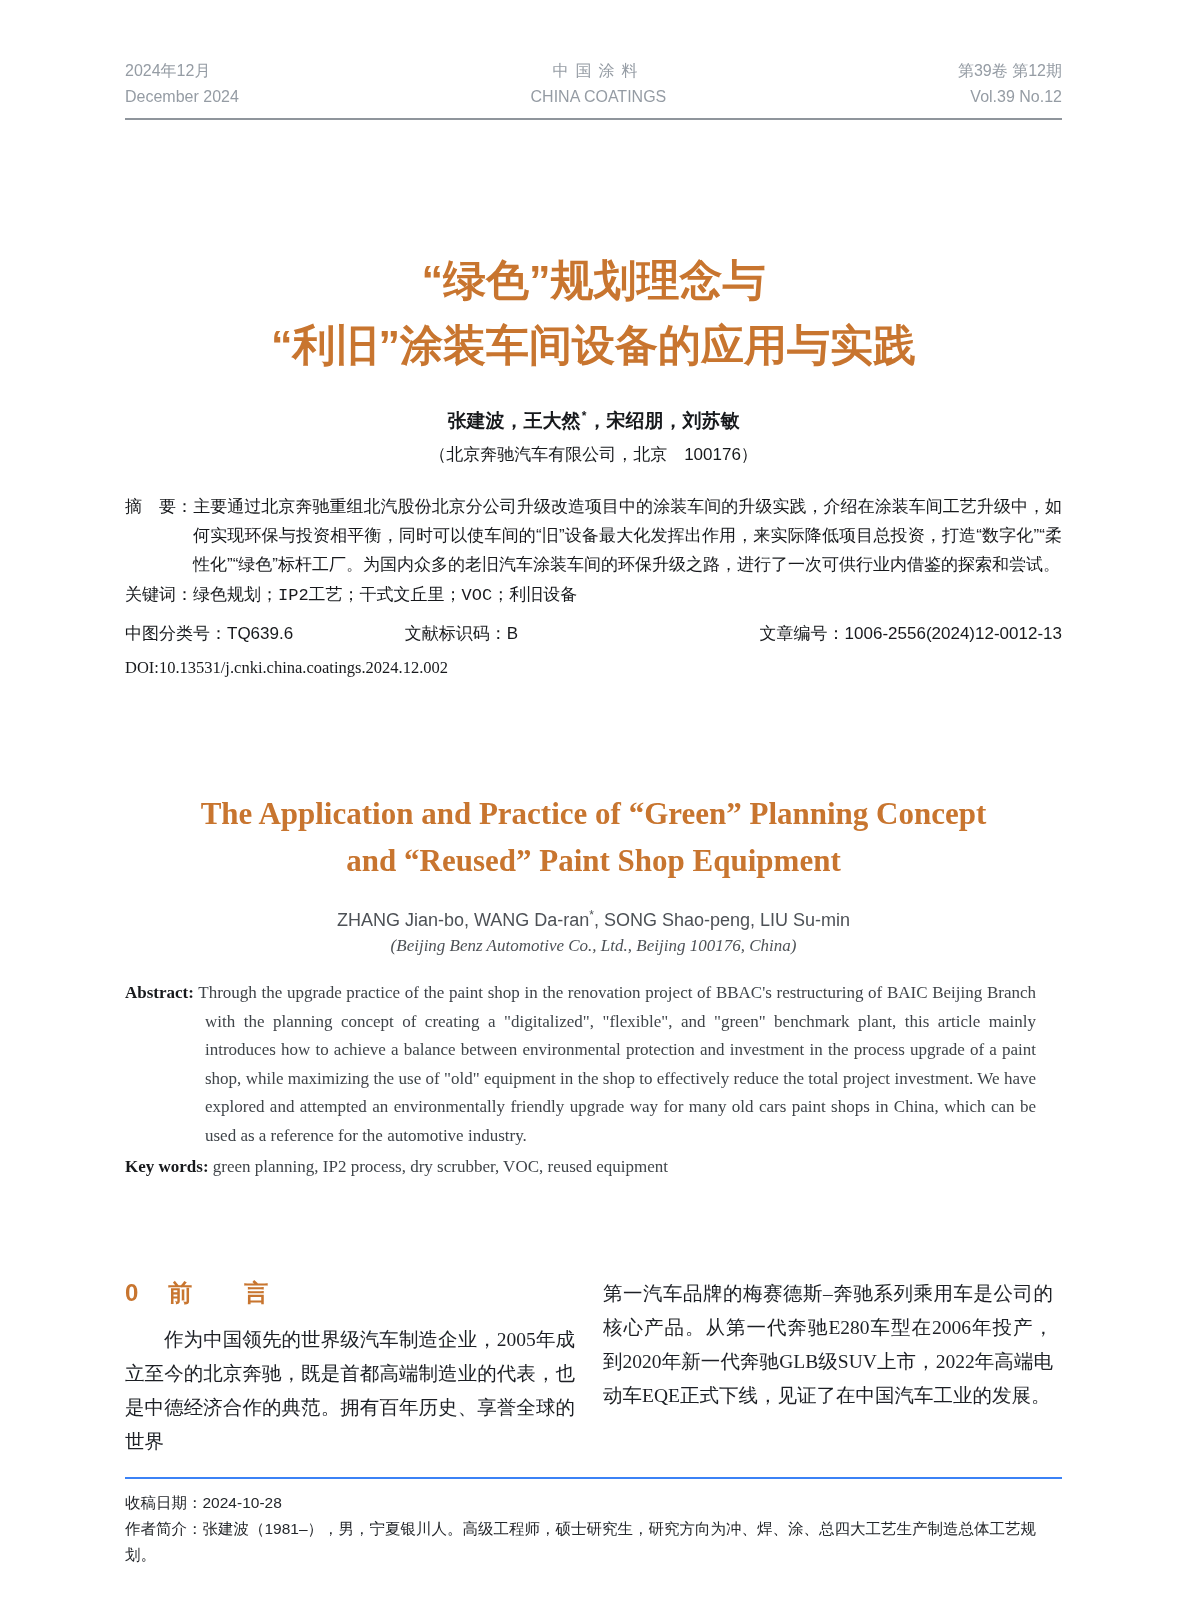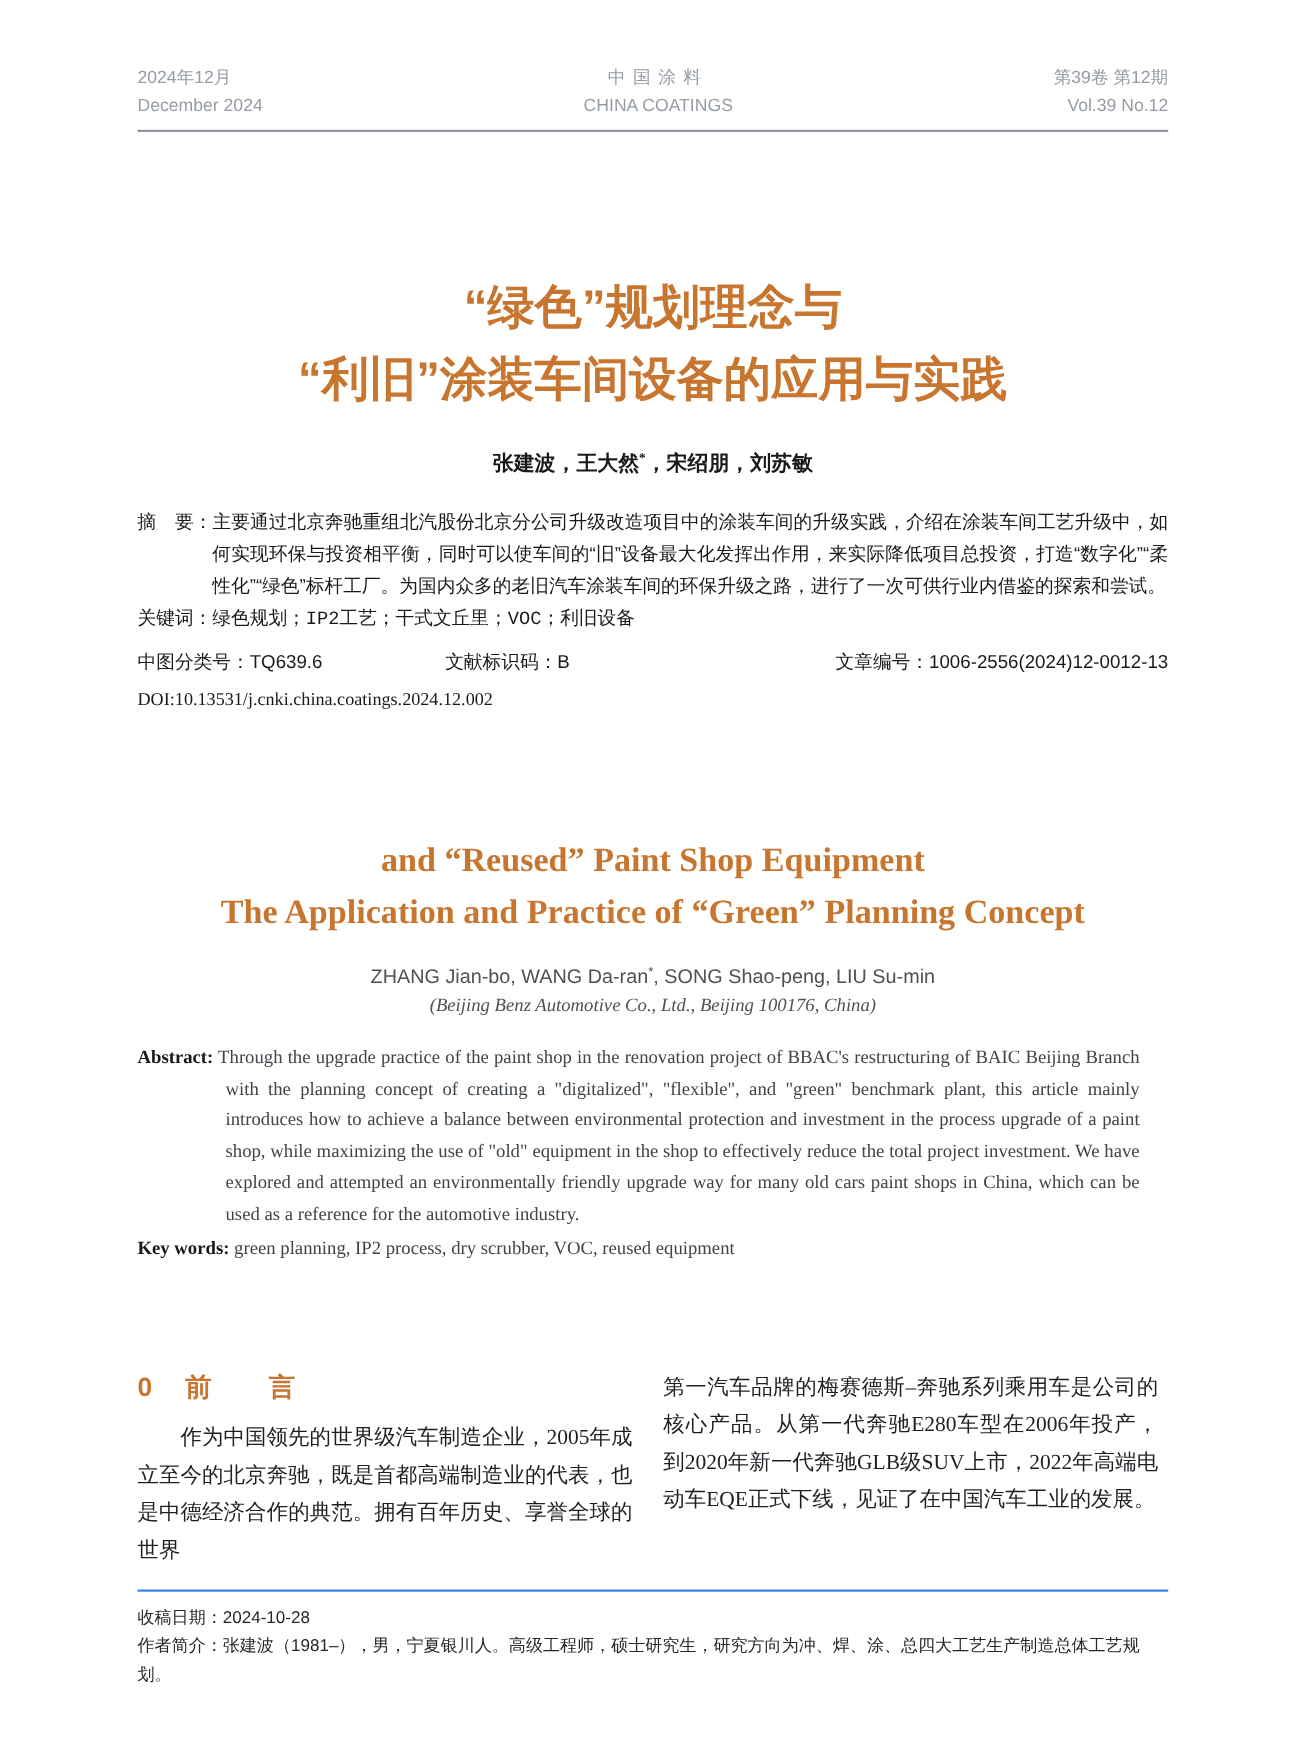--- a/index.html
+++ b/index.html
@@ -26,21 +26,21 @@
   .journal-header .c-right { text-align:right; }
 
   
   .title-zh {
     margin-top:128px; text-align:center;
     font-family:"Liberation Sans","DejaVu Sans",sans-serif;
     font-weight:bold; font-size:43px; line-height:65px; color:#c8752f;
   }
   .authors-zh {
     margin-top:30px; text-align:center;
-    font-family:Liberation Serif, serif;
+    font-family:Liberation Mono, monospace;
     font-weight:bold; font-size:19px; color:#17191c;
   }
   .authors-zh sup, .authors-en sup { font-size:12px; }
   .affiliation-zh {
     margin-top:9px; text-align:center;
     font-family:"Liberation Sans","DejaVu Sans",sans-serif;
     font-size:17px; color:#17191c;
   }
 
   
@@ -125,35 +125,36 @@
     </div>
   </div>
 
   <h1 class="title-zh">
     <div>“绿色”规划理念与</div>
     <div>“利旧”涂装车间设备的应用与实践</div>
   </h1>
 
   <div class="authors-zh"><span>张建波，王大然</span><sup>*</sup><span>，宋绍朋，刘苏敏</span></div>
 
+  <div class="affiliation-zh">（北京奔驰汽车有限公司，北京　100176）</div>
 
   <p class="abstract-zh"><span>摘　要：</span><span>主要通过北京奔驰重组北汽股份北京分公司升级改造项目中的涂装车间的升级实践，介绍在涂装车间工艺升级中，如何实现环保与投资相平衡，同时可以使车间的“旧”设备最大化发挥出作用，来实际降低项目总投资，打造“数字化”“柔性化”“绿色”标杆工厂。为国内众多的老旧汽车涂装车间的环保升级之路，进行了一次可供行业内借鉴的探索和尝试。</span></p>
 
   <p class="keywords-zh"><span>关键词：</span><span>绿色规划；IP2工艺；干式文丘里；VOC；利旧设备</span></p>
 
   <div class="meta-row">
     <span>中图分类号：TQ639.6</span>
     <span class="m-center">文献标识码：B</span>
     <span>文章编号：1006-2556(2024)12-0012-13</span>
   </div>
   <div class="doi-line">DOI:10.13531/j.cnki.china.coatings.2024.12.002</div>
 
   <h2 class="title-en">
+    <div>The Application and Practice of “Green” Planning Concept</div>
     <div>and “Reused” Paint Shop Equipment</div>
-    <div>The Application and Practice of “Green” Planning Concept</div>
   </h2>
 
   <div class="authors-en"><span>ZHANG Jian-bo, WANG Da-ran</span><sup>*</sup><span>, SONG Shao-peng, LIU Su-min</span></div>
 
   <div class="affiliation-en">(Beijing Benz Automotive Co., Ltd., Beijing 100176, China)</div>
 
   <p class="abstract-en"><b>Abstract:</b><span> Through the upgrade practice of the paint shop in the renovation project of BBAC's restructuring of BAIC Beijing Branch with the planning concept of creating a "digitalized", "flexible", and "green" benchmark plant, this article mainly introduces how to achieve a balance between environmental protection and investment in the process upgrade of a paint shop, while maximizing the use of "old" equipment in the shop to effectively reduce the total project investment. We have explored and attempted an environmentally friendly upgrade way for many old cars paint shops in China, which can be used as a reference for the automotive industry.</span></p>
 
   <p class="keywords-en"><b>Key words:</b><span> green planning, IP2 process, dry scrubber, VOC, reused equipment</span></p>
 

